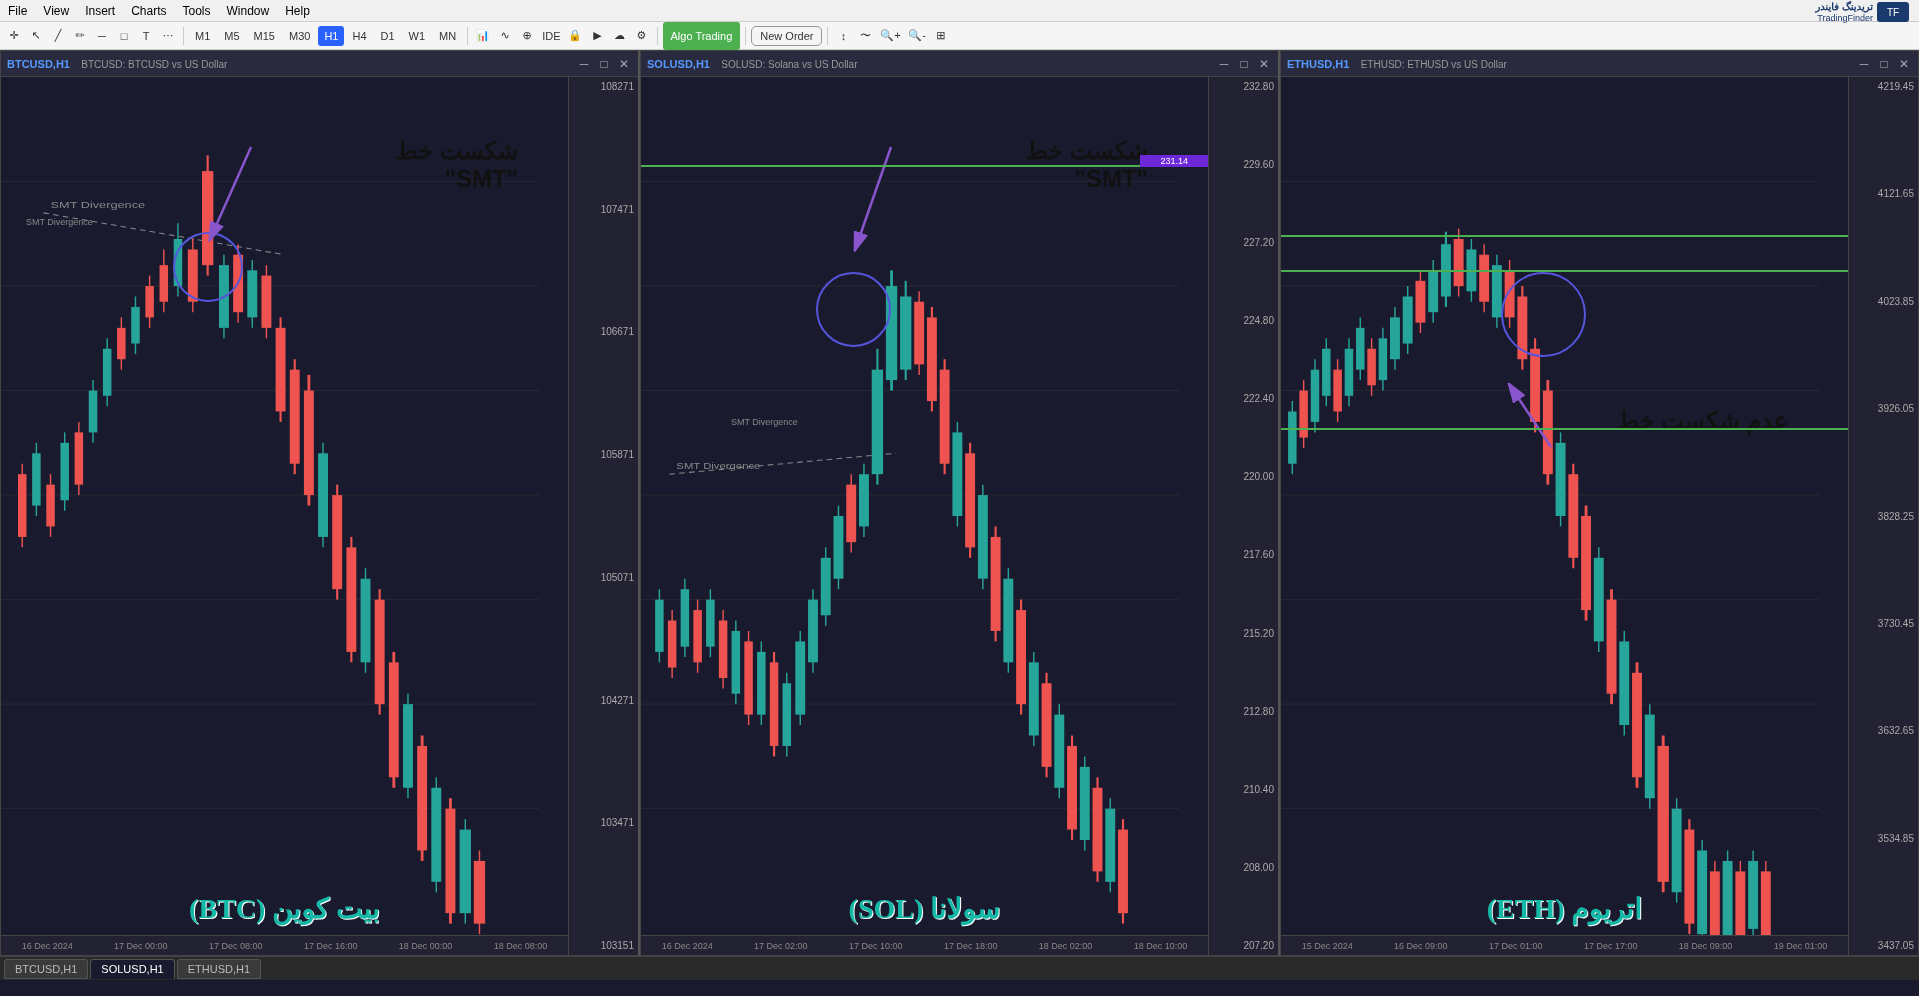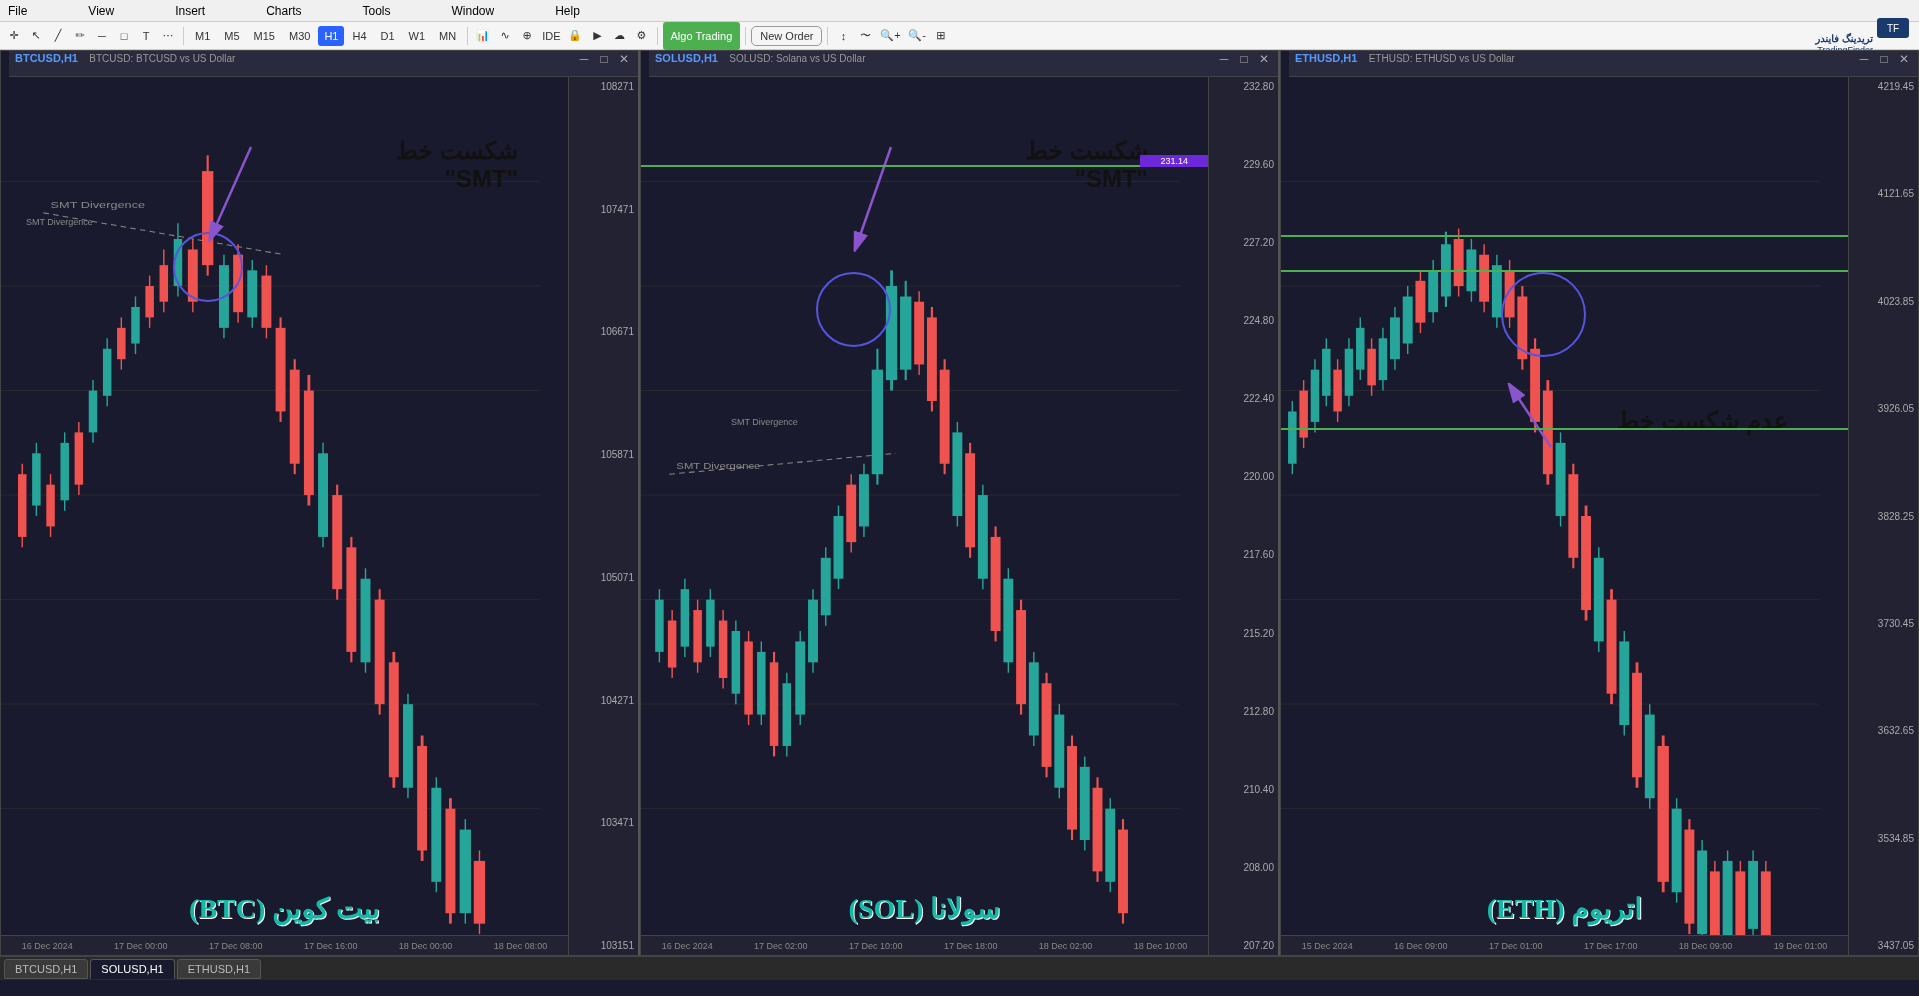--- a/index.html
+++ b/index.html
@@ -1,21 +1,21 @@
 <!DOCTYPE html>
 <html><head>
   <meta charset="utf-8">
   <style>
     * { margin: 0; padding: 0; box-sizing: border-box; }
     body { width: 1919px; height: 996px; background: #1a1a2e; font-family: 'Segoe UI', Arial, sans-serif; overflow: hidden; color: #ccc; font-size: 12px; }
 
     
     .menu-bar {
       height: 22px; background: #f0f0f0; display: flex; align-items: center;
-      border-bottom: 1px solid #ccc; position: relative; gap: 45px;
+      border-bottom: 1px solid #ccc; position: relative;
     }
     .menu-bar span {
       padding: 0 8px; font-size: 12px; color: #000; cursor: pointer;
     }
     .logo-area {
       position: absolute; right: 10px; top: 1px;
       display: flex; align-items: center; gap: 4px;
     }
     .logo-icon { width: 32px; height: 20px; background: #1a3a6e; border-radius: 3px;
       display: flex; align-items: center; justify-content: center; color: white; font-size: 10px; }
@@ -46,21 +46,21 @@
     }
 
     
     .chart-panel {
       flex: 1; border: 1px solid #444; position: relative; overflow: hidden;
       background: #1a1a2e;
     }
 
     .chart-header {
       height: 26px; background: #2a2a3e; border-bottom: 1px solid #444;
-      display: flex; padding: 0 6px; justify-content: space-between; margin-left: 8px;
+      display: flex; align-items: center; padding: 0 6px; justify-content: space-between;
     }
     .chart-controls { display: flex; gap: 4px; }
     .chart-ctrl-btn { width: 16px; height: 16px; border: none; background: transparent;
       color: #aaa; cursor: pointer; font-size: 12px; display: flex; align-items: center; justify-content: center; }
 
     .chart-body {
       position: relative; width: 100%; height: calc(100% - 26px); overflow: hidden;
       background: #1a1a2e;
     }
 
@@ -110,21 +110,21 @@
 <div class="menu-bar">
   <span>File</span>
   <span>View</span>
   <span>Insert</span>
   <span>Charts</span>
   <span>Tools</span>
   <span>Window</span>
   <span>Help</span>
   <div class="logo-area">
     <div style="text-align:right; line-height:1.2;">
-      <div style="font-size:10px;color:#1a3a6e;font-weight:bold;direction:rtl;margin-top:32px;">تریدینگ فایندر</div>
+      <div style="font-size:10px;color:#1a3a6e;font-weight:bold;direction:rtl;">تریدینگ فایندر</div>
       <div style="font-size:9px;color:#1a3a6e;">TradingFinder</div>
     </div>
     <div class="logo-icon">TF</div>
   </div>
 </div>
 
 <div class="toolbar">
 
   <button class="tb-btn">✛</button>
   <button class="tb-btn">↖</button>

